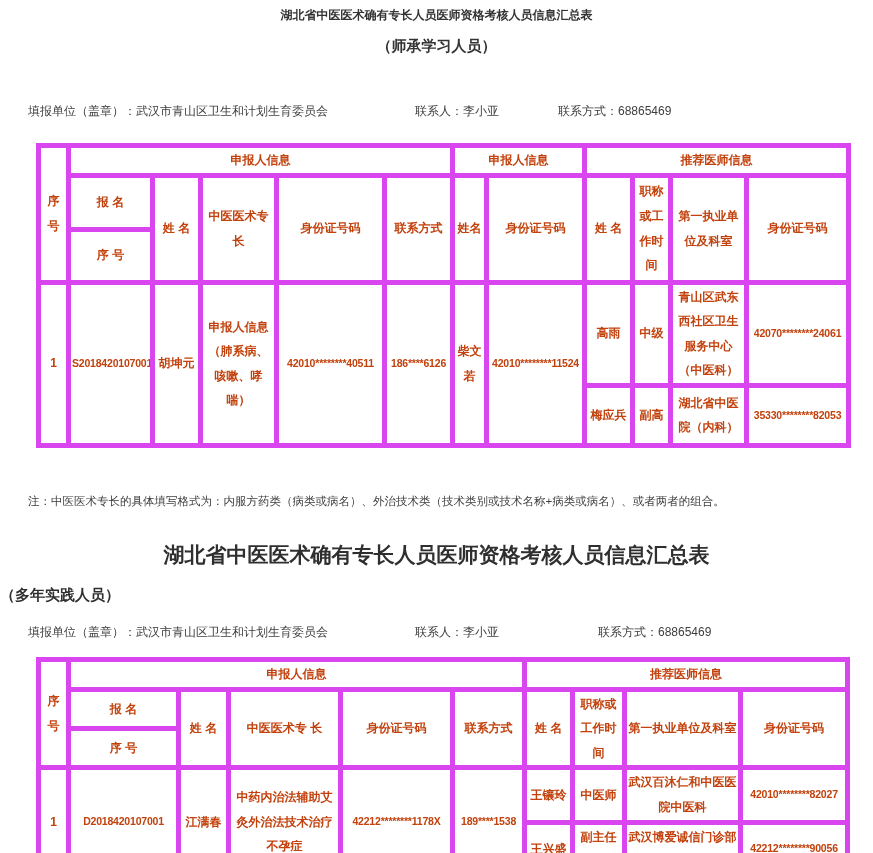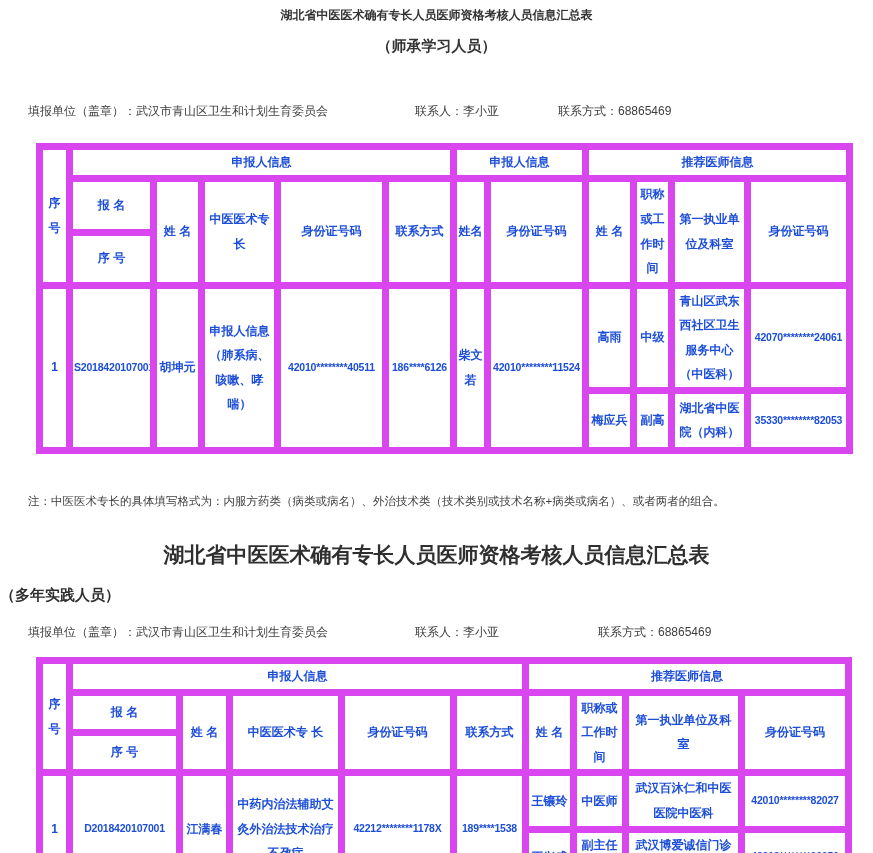--- a/index.html
+++ b/index.html
@@ -20,22 +20,22 @@
   .meta .unit { left:28px; }
   .meta .contact { left:415px; }
   .meta1 { top:103px; }
   .meta1 .phone { left:558px; }
   .meta2 { top:624px; }
   .meta2 .phone { left:598px; }
   .note { position:absolute; top:481px; left:28px; width:820px; font-size:11.5px; color:#3d3d3d;margin-top:13px; }
 
   table.tbl { position:absolute; left:36px; border-collapse:collapse; table-layout:fixed;
               border:2px solid #000; background:#fff; }
-  .tbl td { border:7px solid #d946ef; text-align:center; vertical-align:middle;
-            font-size:12px; line-height:2.05; padding:0 1px; color:#1d4ed8;
+  .tbl td { border:5px solid #d946ef; text-align:center; vertical-align:middle;
+            font-size:12px; line-height:2.05; padding:0 1px; color:#c2410c;
             overflow:hidden; }
   .tbl td.h { font-weight:bold; }
   .tbl td.num { font-size:10.5px; white-space:nowrap; letter-spacing:-0.2px; }
   tr.thick td { border-top-width:2px;font-weight:bold; }
 
   .t1 { top:143px; width:810px; }
   .t1 tr.r1 { height:28px; }
   .t1 tr.r2 { height:54px; }
   .t1 tr.r3 { height:53px; }
   .t1 tr.r4 { height:103px; }

